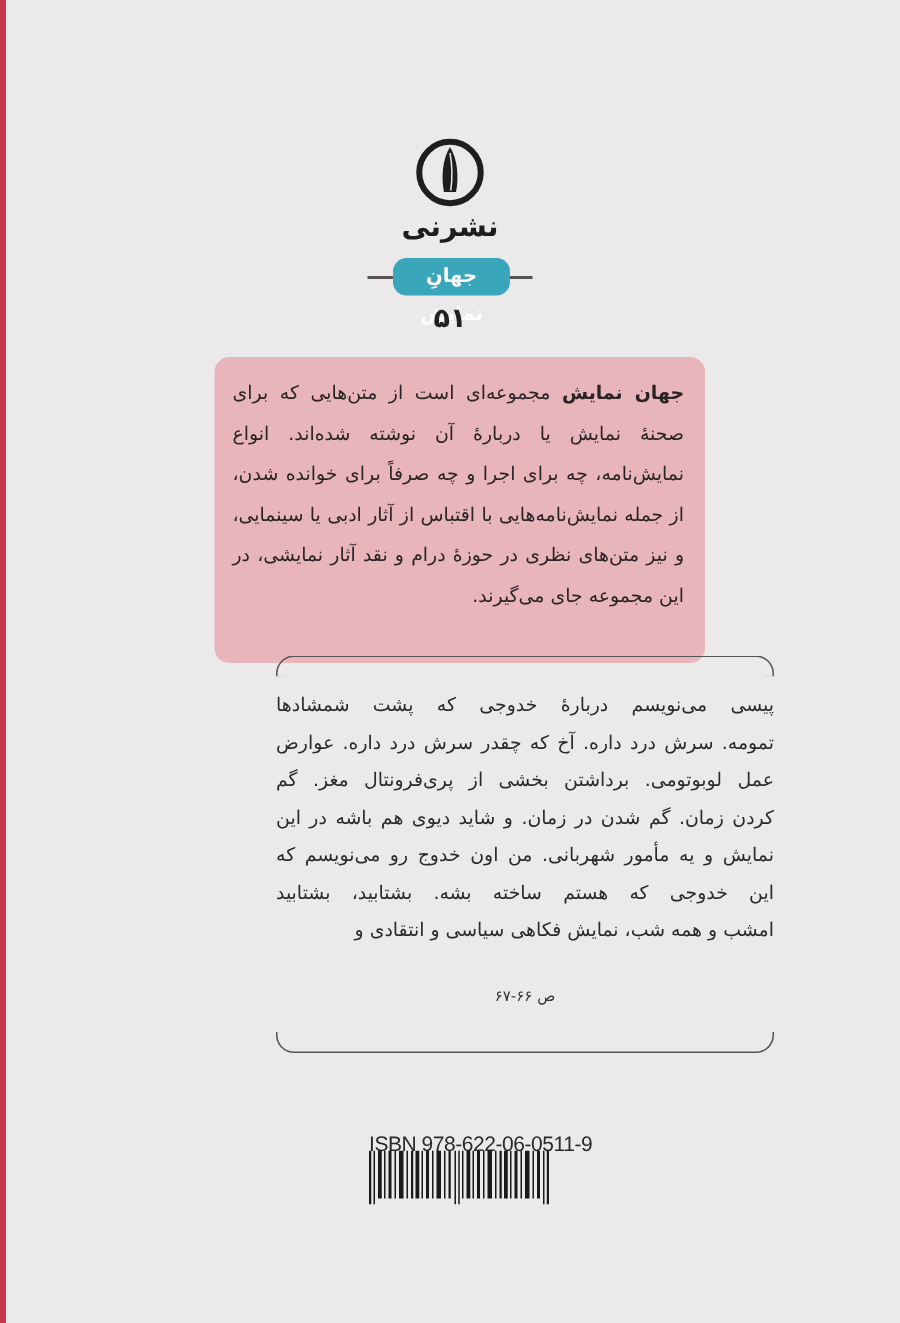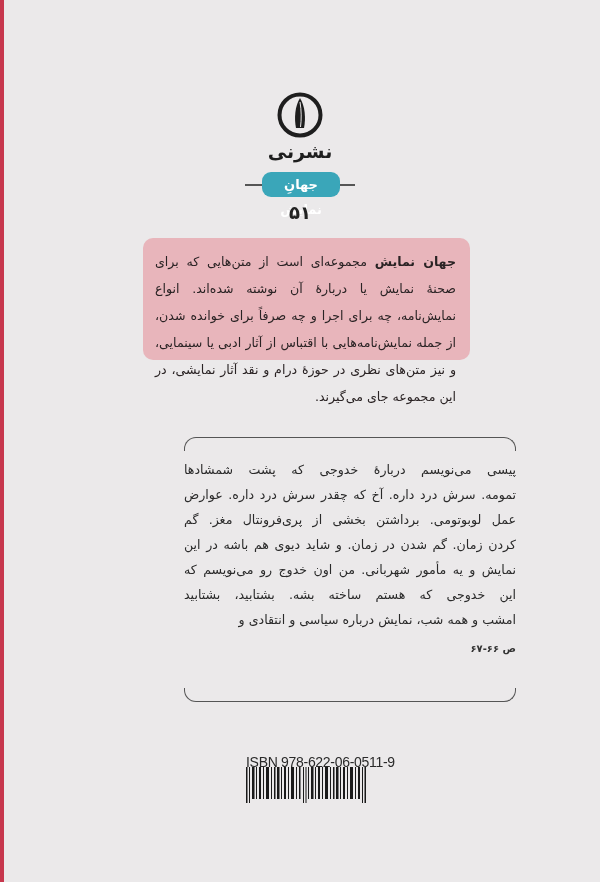--- a/index.html
+++ b/index.html
@@ -31,21 +31,21 @@
       border-radius: 9px; background: #3aa6b9; color: #ffffff;
       font-size: 13px; font-weight: bold; text-align: center; line-height: 25px;
       direction: rtl;
     }
     .series-number {
       position: absolute; left: 270px; top: 203px; width: 60px;
       text-align: center; font-weight: bold; font-size: 18px; color: #222;
       line-height: 20px;
     }
     .pink-box {
-      position: absolute; left: 143px; top: 238px; width: 327px; height: 122px;
+      position: absolute; left: 143px; top: 238px; width: 327px; height: 204px;
       background: #e8b5bb; border-radius: 10px;
       padding: 10px 14px 10px 12px;
       direction: rtl; text-align: justify;
       font-size: 12.6px; line-height: 27px; color: #2a2324;
     }
     .pink-box .lead { font-weight: bold; }
     .quote-wrap {
       position: absolute; left: 140px; top: 437px; width: 332px; height: 265px; margin-left: 44px;
     }
     .bracket-top, .bracket-bottom {
@@ -55,22 +55,22 @@
     .bracket-top { top: 0; border-bottom: none; border-radius: 12px 12px 0 0; }
     .bracket-bottom { bottom: 0; border-top: none; border-radius: 0 0 12px 12px; }
     .quote-text {
       position: absolute; left: 0; top: 20px; width: 332px;
       direction: rtl; text-align: justify;
       font-size: 12.6px; line-height: 25px; color: #2a2a2a;
     }
     .quote-text p { text-align-last: justify; }
     .quote-text p:last-child { text-align-last: right; }
     .quote-source {
-      position: absolute; left: 0; top: 206px; width: 332px;
-      direction: rtl; text-align: right; font-weight: bold; font-size: 10px;
+      position: absolute; left: 0; top: 222px; width: 332px;
+      direction: rtl; text-align: center; font-weight: normal; font-size: 10px;
       color: #333;
     }
     .isbn-label {
       position: absolute; left: 246px; top: 754px; width: 120px;
       font-family: "Liberation Sans", sans-serif; font-size: 14px;
       letter-spacing: -0.3px; color: #2a2a2a; white-space: nowrap;
     }
     .barcode {
       position: absolute; left: 246px; top: 767px; width: 120px; height: 36px;
     }
@@ -99,21 +99,21 @@
 
   <div class="quote-wrap">
     <div class="bracket-top"></div>
     <div class="quote-text">
       <p>پیسی می‌نویسم دربارهٔ خدوجی که پشت شمشادها</p>
       <p>تمومه. سرش درد داره. آخ که چقدر سرش درد داره. عوارض</p>
       <p>عمل لوبوتومی. برداشتن بخشی از پری‌فرونتال مغز. گم</p>
       <p>کردن زمان. گم شدن در زمان. و شاید دیوی هم باشه در این</p>
       <p>نمایش و یه مأمور شهربانی. من اون خدوج رو می‌نویسم که</p>
       <p>این خدوجی که هستم ساخته بشه. بشتابید، بشتابید</p>
-      <p>امشب و همه شب، نمایش درباره سیاسی و انتقادی و</p>
+      <p>امشب و همه شب، نمایش فکاهی سیاسی و انتقادی و</p>
     </div>
     <div class="quote-source">ص ۶۶-۶۷</div>
     <div class="bracket-bottom"></div>
   </div>
 
   <div class="isbn-label">ISBN 978-622-06-0511-9</div>
   <svg class="barcode" viewBox="0 0 120 36" preserveAspectRatio="none">
     <g fill="#1a1a1a">
       <rect x="0" y="0" width="1.5" height="36"></rect>
       <rect x="3" y="0" width="1" height="36"></rect>

